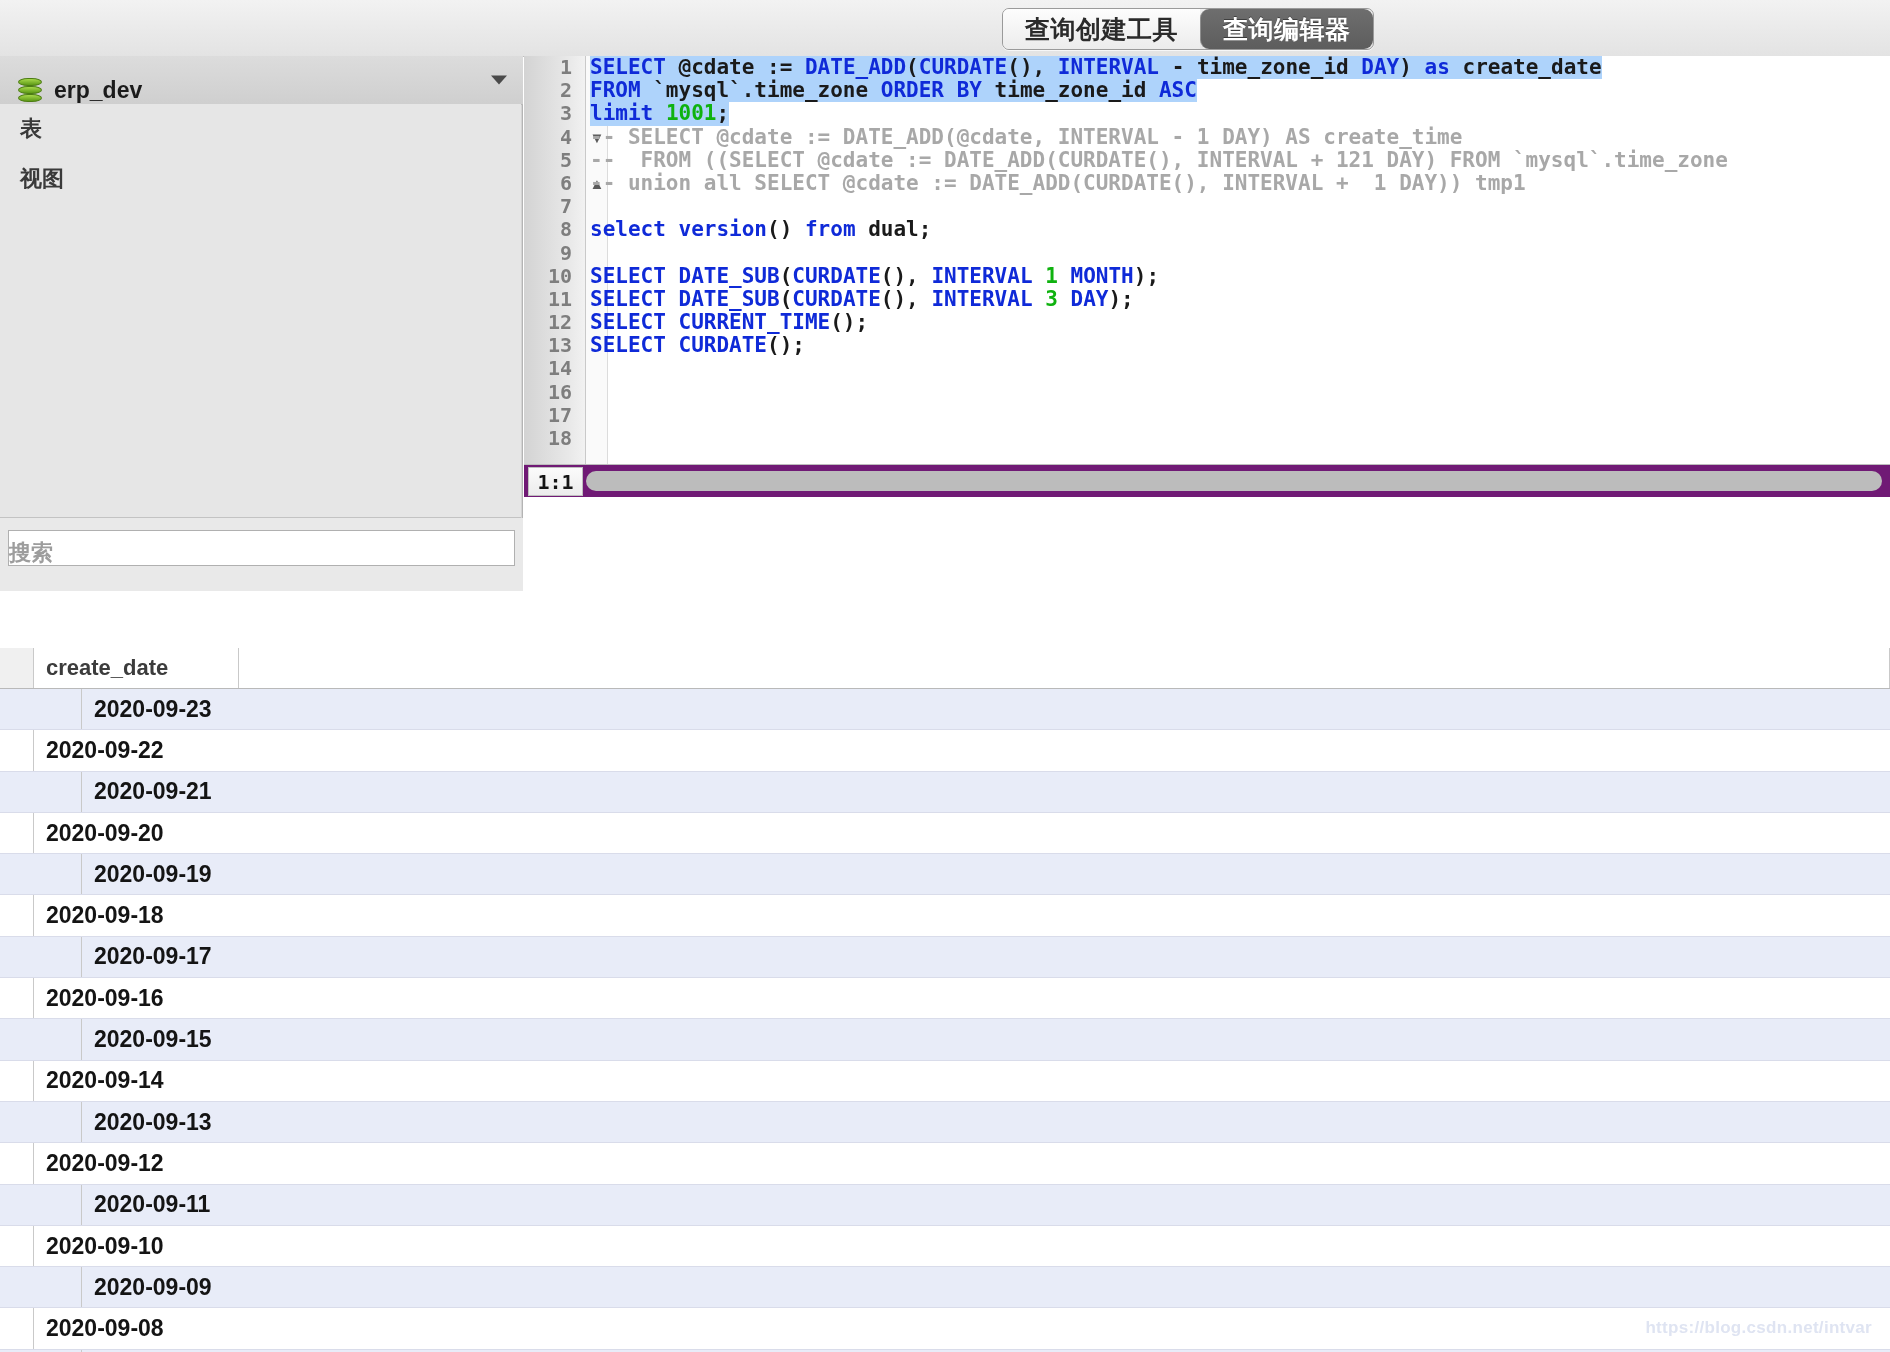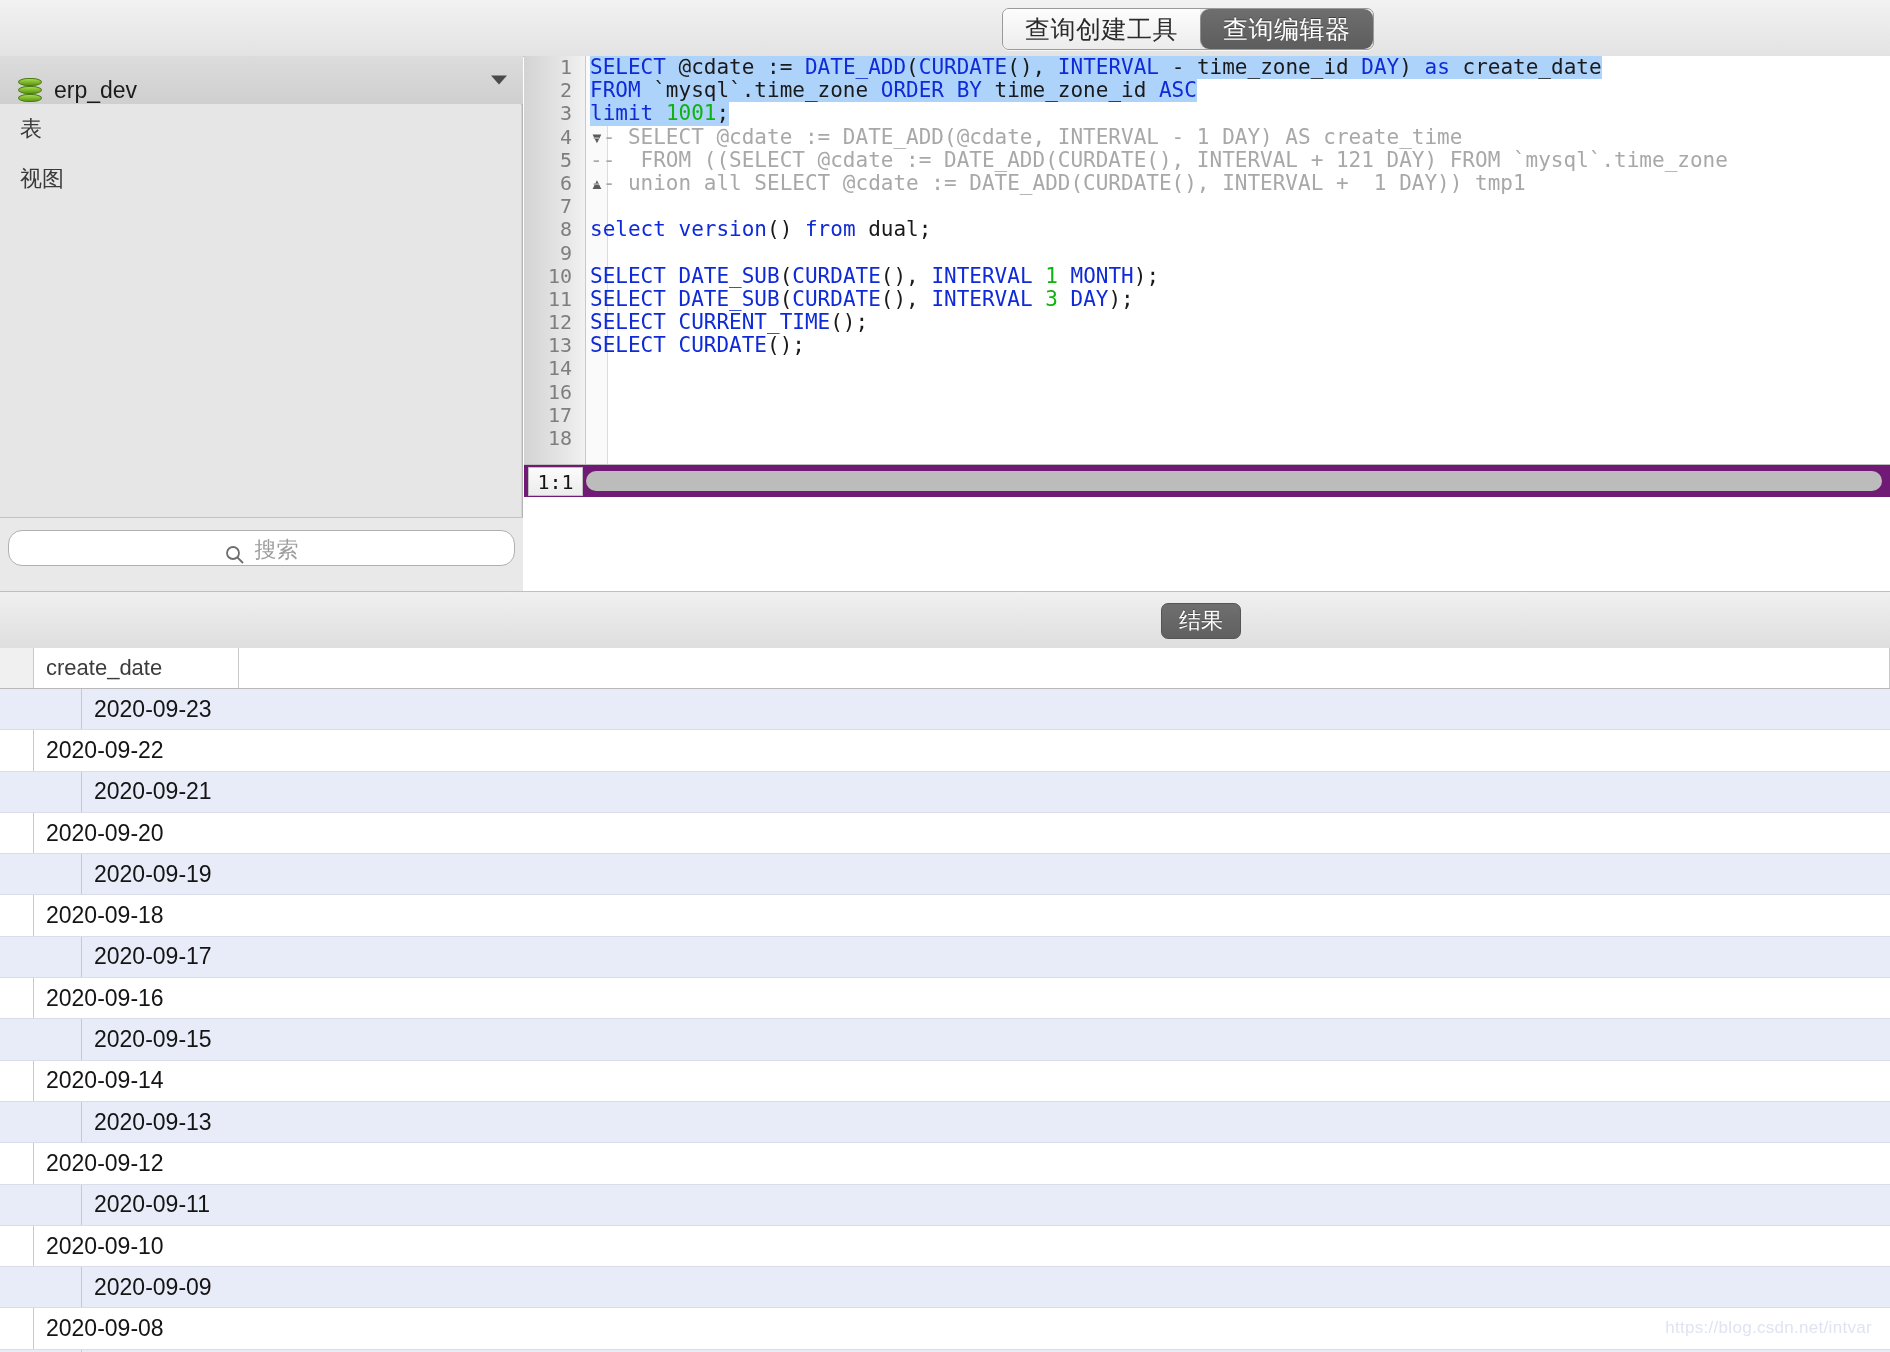--- a/index.html
+++ b/index.html
@@ -1,21 +1,21 @@
 <!DOCTYPE html>
 <html><head>
 <meta charset="utf-8">
 <style>
   html,body{margin:0;padding:0;}
   body{
     width:1890px;height:1352px;overflow:hidden;
     font-family:"Liberation Sans","DejaVu Sans",sans-serif;
     background:#ffffff;-webkit-font-smoothing:antialiased;
   }
-  .app{position:relative;width:1890px;height:1352px;}
+  .app{position:relative;width:1890px;height:1352px;font-weight:bold;}
 
   
   .topbar{
     position:absolute;left:0;top:0;width:1890px;height:56px;
     background:linear-gradient(#f2f2f2,#e3e3e3);
     border-bottom:1px solid #bdbdbd;
   }
   .segmented{
     position:absolute;left:1002px;top:8px;height:40px;
     display:flex;border-radius:7px;overflow:hidden;
@@ -70,22 +70,22 @@
   .tree-item{
     font-size:22px;color:#3a3a3a;padding:10px 0 10px 20px;
     cursor:default;
   }
   .search-wrap{
     position:absolute;left:0;top:462px;width:523px;height:73px;
     background:#e9e9e9;box-sizing:border-box;padding:12px 8px;
   }
   .search-box{
     width:100%;height:36px;background:#ffffff;border:1px solid #b0b0b0;
-    border-radius:14px;box-sizing:border-box;
-    display:flex;align-items:flex-end;justify-content:center;gap:10px;
+    border-radius:0;box-sizing:border-box;
+    display:flex;align-items:flex-start;justify-content:center;gap:10px;flex-direction:column;
   }
   .mag{display:block;}
   .search-ph{font-size:22px;color:#9d9d9d;}
 
   
   .editor{
     position:absolute;left:524px;top:56px;width:1366px;height:408px;
     background:#ffffff;overflow:hidden;
   }
   .gutter{
@@ -300,23 +300,20 @@
           <span class="codetext"></span>
         </div>
       </div>
   </div>
 
   <div class="ed-status">
     <div class="pos-ind">1:1</div>
     <div class="hscroll"></div>
   </div>
 
-  <div class="res-toolbar">
-    <div class="res-btn">结果</div>
-  </div>
 
   <div class="grid">
     <div class="grid-head" id="grid-head">
       <div class="rowno-head"></div>
     <div class="col-head">create_date</div>
         <div class="col-head col-head-rest"></div>
       </div>
     <div id="grid-body">
         <div class="grid-row odd">
           <div class="rowno-cell"></div>

